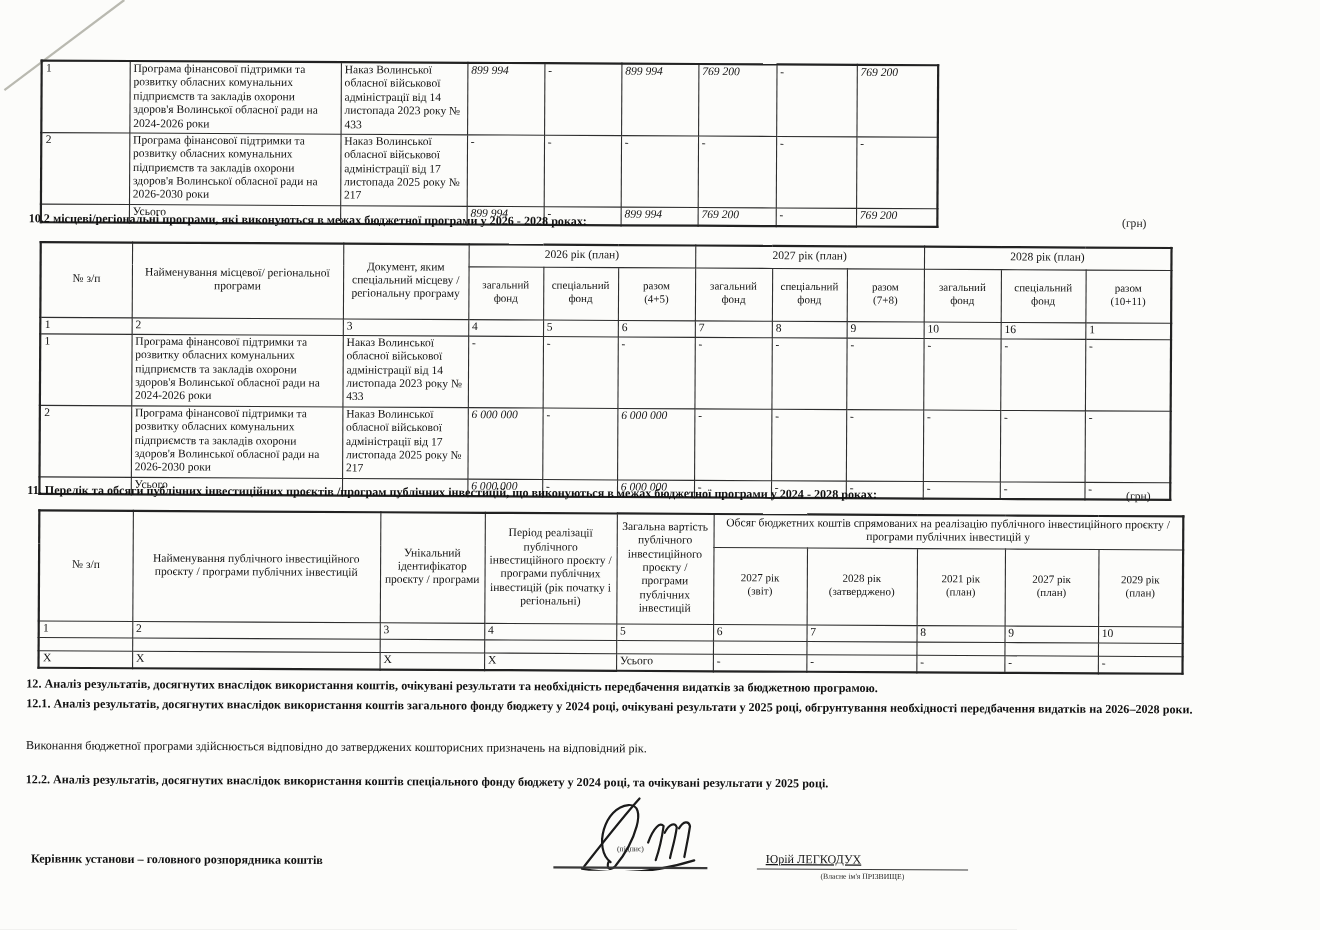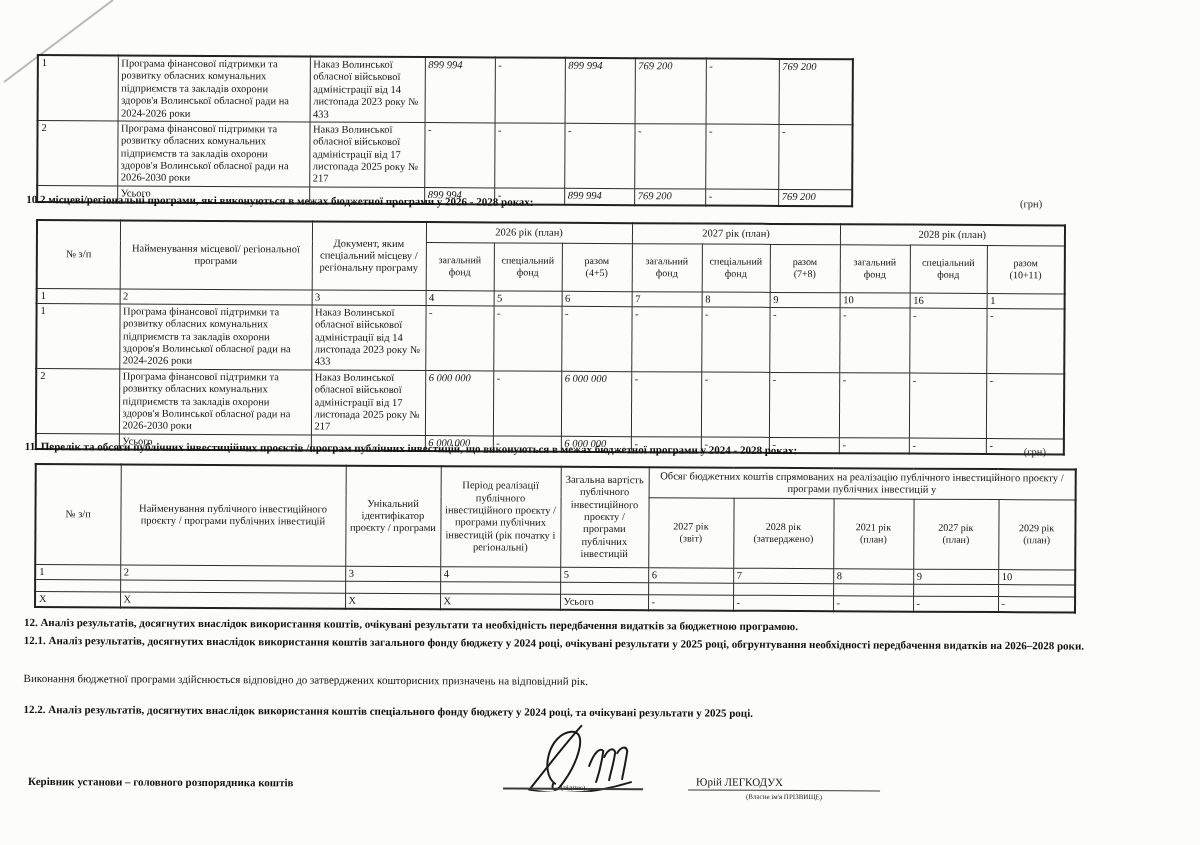--- a/index.html
+++ b/index.html
@@ -29,21 +29,21 @@
   td.val   { text-align:right; vertical-align:middle; padding-right:4px;font-style:italic; }
   td.colno { text-align:center; vertical-align:middle; font-size:8.5px; padding:0; }
   td.bold, .bold { font-weight:bold; }
   tr.h-group th { height:20px; font-size:10.5px; }
   tr.h-sub th   { font-size:10px; padding:1px 2px; }
   tr.nums  { height:13px; }
   tr.blank { height:12px; }
 
   .sigline { background:#3a3a3a; }
   .caption { font-size:7px; color:#222; text-align:center; }
-  .sig-name { font-size:11px; color:#161616; }
+  .sig-name { font-size:11px; color:#161616;text-decoration:underline; }
 
   .para { font-size:11px; color:#101010; line-height:1.45; }
 </style>
 </head>
 <body>
 
 <div class="page">
 
   <svg class="abs" style="left:0;top:0" width="160" height="120">
     <line x1="113" y1="0" x2="4" y2="82" stroke="#b9b9b0" stroke-width="2"></line>
@@ -290,20 +290,20 @@
       <g fill="none" stroke="#1b1b1b" stroke-width="2" stroke-linecap="round">
         <path d="M 88 4 C 72 22, 52 48, 38 66"></path>
         <path d="M 62 62 C 46 50, 56 12, 78 10 C 96 9, 84 44, 66 66 C 62 70, 58 68, 60 62"></path>
         <path d="M 96 44 C 101 30, 107 25, 110 29 C 108 44, 105 54, 103 60"></path>
         <path d="M 111 35 C 115 27, 120 25, 122 30 C 120 44, 117 52, 116 58"></path>
         <path d="M 124 31 C 128 24, 133 24, 134 29 C 132 43, 130 51, 129 57"></path>
         <path d="M 36 68 C 66 74, 100 72, 138 60"></path>
       </g>
     </svg>
     <div class="abs sigline" style="left:505px; top:788px; width:140px; height:2px;"></div>
-    <div class="abs caption" style="left:505px; top:784px; width:140px;">(підпис)</div>
+    <div class="abs caption" style="left:505px; top:768px; width:140px;">(підпис)</div>
 
     <div class="abs sig-name" style="left:698px; top:775px; width:190px;">Юрій ЛЕГКОДУХ</div>
     <div class="abs sigline" style="left:690px; top:789px; width:192px; height:1px;"></div>
     <div class="abs caption" style="left:690px; top:792px; width:192px;">(Власне ім'я ПРІЗВИЩЕ)</div>
 
   </div>
 </div>
 
 </body></html>

